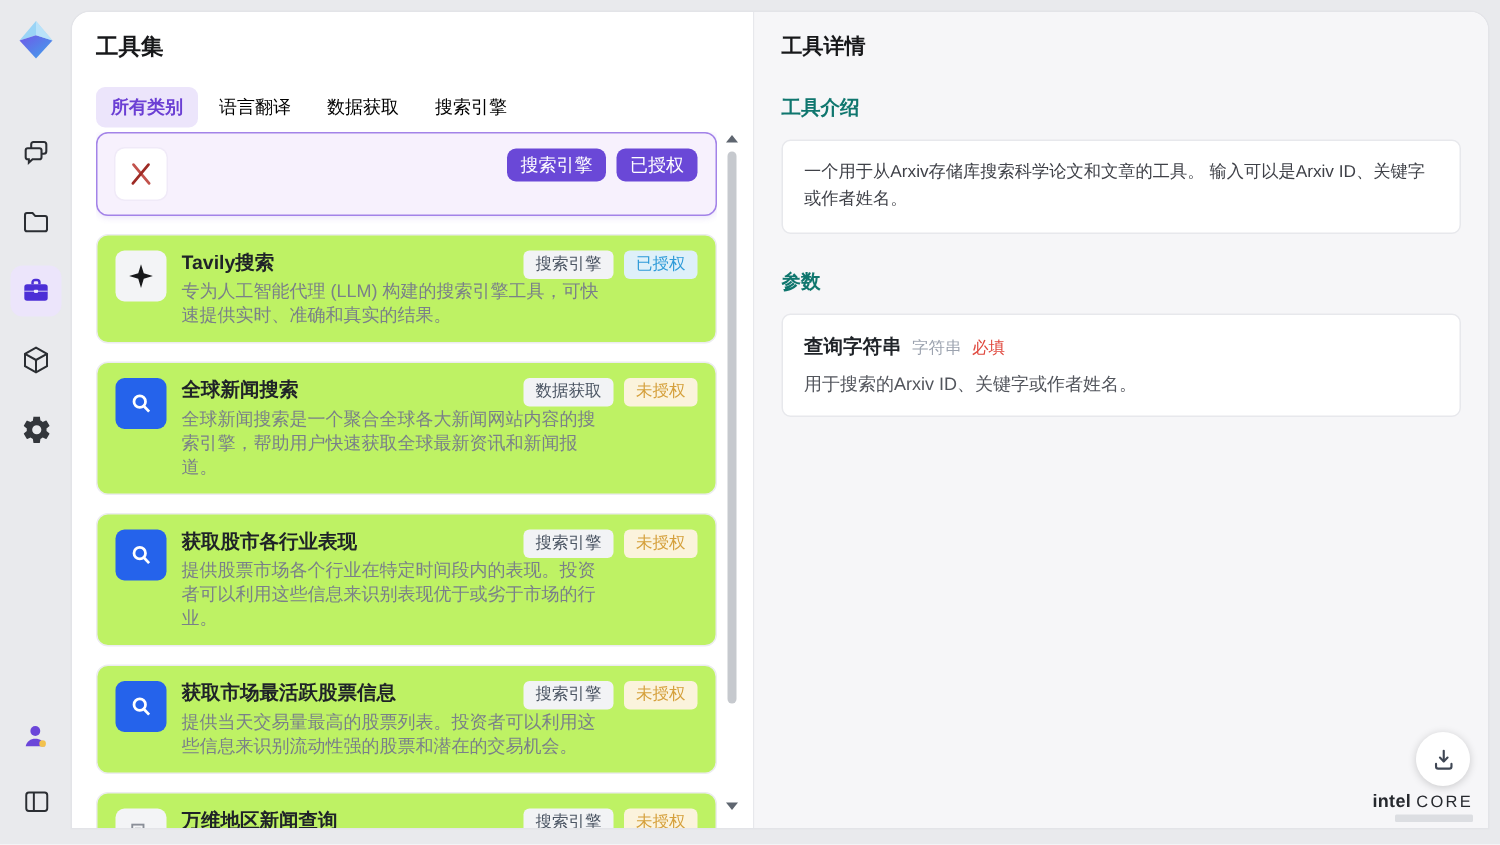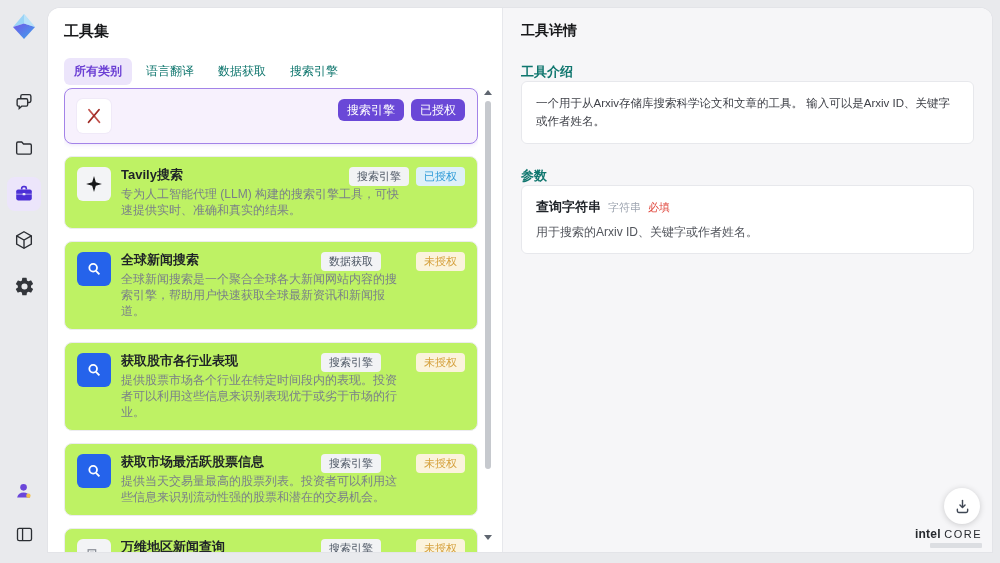--- a/index.html
+++ b/index.html
@@ -17,48 +17,48 @@
   .rail-item { width:34px; height:34px; border-radius:8px; display:flex; align-items:center; justify-content:center; cursor:pointer; }
   .rail-item.active { background:#ece5fb; }
   .rail-bottom { position:absolute; left:0; bottom:12px; width:48px; display:flex; flex-direction:column; gap:9px; align-items:center; }
   
   .card { position:absolute; left:48px; top:8px; right:8px; bottom:11px; background:#fff; border-radius:12px 12px 0 0; overflow:hidden; box-shadow:0 0 0 1px #e3e4e8; }
   
   .tools-panel { position:absolute; left:0; top:0; width:454px; height:100%; background:#fff; }
   .panel-divider { position:absolute; left:454px; top:0; bottom:0; width:1px; background:#e7e8ec; }
   .tools-title { margin:14px 16px 0; font-size:15px; font-weight:bold; color:#17181a; }
   .tabs { margin:17px 16px 0; display:flex; gap:4px; align-items:center; }
-  .tab { font-size:12px; color:#0f766e; padding:5px 10px; border-radius:6px; cursor:pointer; white-space:nowrap; }
+  .tab { font-size:12px; color:#000000; padding:5px 10px; border-radius:6px; cursor:pointer; white-space:nowrap; }
   .tab.active { background:#ece5fb; color:#6b3fd4; font-weight:bold; }
   .tool-list { position:absolute; left:16px; right:24px; top:80px; bottom:0; overflow:hidden; }
   .tool-item { position:relative; display:flex; gap:10px; align-items:flex-start; padding:10px 12px; background:#bef264; border:1px solid #ececf0; border-radius:8px; margin-bottom:12px; cursor:pointer; }
   .tool-item.selected { background:#f7f1fd; border:1px solid #a383e8; box-shadow:0 1px 4px rgba(120,80,220,.15); }
   .tool-icon { width:34px; height:34px; border-radius:6px; flex-shrink:0; display:flex; align-items:center; justify-content:center; }
   .icon-bg-white { background:#fff; box-shadow:0 0 0 1px #f0eaf8; }
   .icon-bg-gray { background:#f3f4f6; }
   .icon-bg-blue { background:#2563eb; }
   .tool-main { flex:1; min-width:0; }
   .tool-name { font-size:13px; font-weight:bold; color:#1f2328; line-height:16px; margin-bottom:3px; padding-right:128px; white-space:nowrap; overflow:hidden; }
   .tool-desc { font-size:12px; color:#7a8089; line-height:16px; max-width:278px; }
   .tool-badges { position:absolute; top:10px; right:12px; display:flex; gap:7px; }
   .badge { font-size:11px; line-height:1; padding:4px 8px; border-radius:4px; white-space:nowrap; }
   .badge--purple { background:#6a48d7; color:#fff; padding:5px 9px; border-radius:6px; font-size:12px; }
   .badge--gray { background:#f2f3f5; color:#4b5563; }
   .badge--blue { background:#def0f9; color:#2f9bd8; }
-  .badge--amber { background:#fbf3dc; color:#d5a03c;margin-left:28px; }
+  .badge--amber { background:#fbf3dc; color:#d5a03c; }
   
   .scrollbar { position:absolute; right:9px; top:80px; bottom:10px; width:9px; }
   .sb-up { position:absolute; top:2px; left:0; width:0; height:0; border-left:4px solid transparent; border-right:4px solid transparent; border-bottom:5px solid #5f6670; }
   .sb-down { position:absolute; bottom:2px; left:0; width:0; height:0; border-left:4px solid transparent; border-right:4px solid transparent; border-top:5px solid #5f6670; }
   .sb-thumb { position:absolute; top:13px; left:1px; width:6px; height:368px; border-radius:3px; background:#c6c9ce; }
   
   .details-panel { position:absolute; left:455px; top:0; right:0; bottom:0; background:#f6f6f8; padding:14px 18px; }
   .details-title { font-size:14px; font-weight:bold; color:#17181a; }
   .section-heading { margin-top:23px; font-size:13px; font-weight:bold; color:#0f766e; }
-  .detail-box { background:#fff; border:1px solid #e7e8ec; border-radius:6px; padding:12px 14px; }
+  .detail-box { margin-top:12px; background:#fff; border:1px solid #e7e8ec; border-radius:6px; padding:12px 14px; }
   .intro-text { font-size:11.5px; color:#3f4148; line-height:1.6; }
   .param-head { display:flex; align-items:baseline; gap:7px; }
   .param-name { font-size:13px; font-weight:bold; color:#1f2328; }
   .param-type { font-size:11px; color:#9ca3af; }
   .param-required { font-size:11px; color:#e0483e; }
   .param-desc { margin-top:8px; font-size:12px; color:#52555c; }
   
   .download-fab { position:absolute; right:12px; bottom:28px; width:36px; height:36px; border-radius:50%; background:#fff; box-shadow:0 1px 6px rgba(0,0,0,.18); display:flex; align-items:center; justify-content:center; cursor:pointer; }
   .chip-brand { position:absolute; right:10px; bottom:4px; text-align:center; }
   .chip-line { font-size:12px; color:#26292e; letter-spacing:.2px; }

